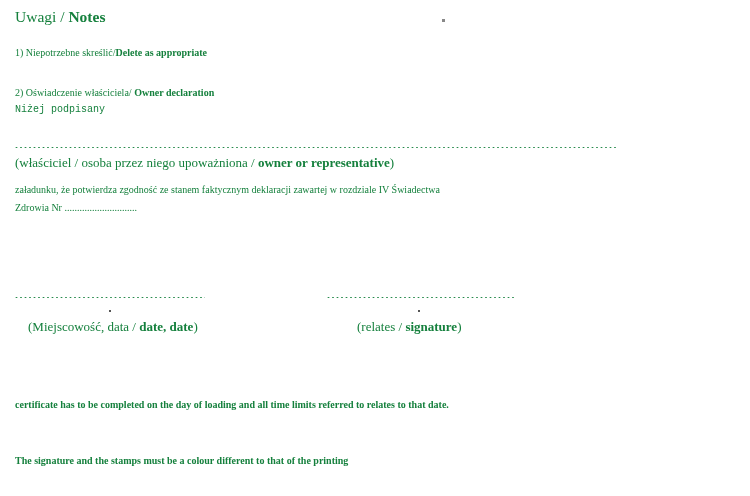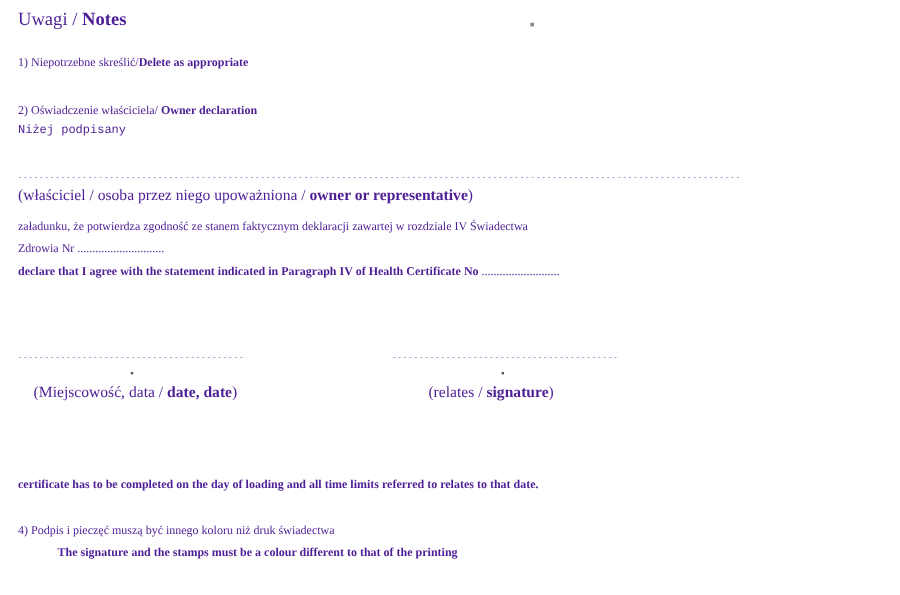--- a/index.html
+++ b/index.html
@@ -1,21 +1,21 @@
 <!DOCTYPE html>
 <html><head>
 <meta charset="utf-8">
 <style>
   html,body{margin:0;padding:0;background:#ffffff;}
   .page{
     position:relative;
     width:618px;height:496px;
     background:#ffffff;
     font-family:"Liberation Serif","DejaVu Serif",serif;
-    color:#4c1d95;
+    color:#15803d;
     overflow:hidden;
   }
   .line{
     position:absolute;
     left:15px;
     white-space:nowrap;
     font-size:10px;
     line-height:17px;
   }
   .heading{font-size:15.5px;}
@@ -59,35 +59,31 @@
   <div class="line" style="top:101px;font-family:Liberation Mono, monospace;">Niżej podpisany</div>
 
   <div class="dotline" style="left:15px;top:140px;width:719px;">............................................................................................................................................................................................................................</div>
 
   <div class="line caption" style="top:154px;">
     <span>(właściciel / osoba przez niego upoważniona / </span><b>owner or representative</b><span>)</span>
   </div>
 
   <div class="line" style="top:181px;">załadunku, że potwierdza zgodność ze stanem faktycznym deklaracji zawartej w rozdziale IV Świadectwa</div>
   <div class="line" style="top:199px;">Zdrowia Nr .............................</div>
-  <div class="line" style="top:218px;">
-    <b>declare that I agree with the statement indicated in Paragraph IV of Health Certificate No </b><span>..........................</span>
-  </div>
 
   <div class="dotline" style="left:15px;top:290px;width:190px;">................................................................</div>
   <div class="dotline" style="left:327px;top:290px;width:188px;">................................................................</div>
 
   <div class="speck" style="left:109px;top:310px;"></div>
   <div class="speck" style="left:418px;top:310px;"></div>
 
   <div class="line caption" style="left:28px;top:318px;">
     <span>(Miejscowość, data / </span><b>date, date</b><span>)</span>
   </div>
   <div class="line caption" style="left:357px;top:318px;">
     <span>(relates / </span><b>signature</b><span>)</span>
   </div>
 
   <div class="line b" style="top:396px;">certificate has to be completed on the day of loading and all time limits referred to relates to that date.</div>
 
-  <div class="line" style="top:434px;">4) Podpis i pieczęć muszą być innego koloru niż druk świadectwa</div>
-  <div class="line b" style="top:452px;margin-left:33px;">The signature and the stamps must be a colour different to that of the printing</div>
+  <div class="line b" style="top:452px;">The signature and the stamps must be a colour different to that of the printing</div>
 
 </div>
 
 </body></html>

